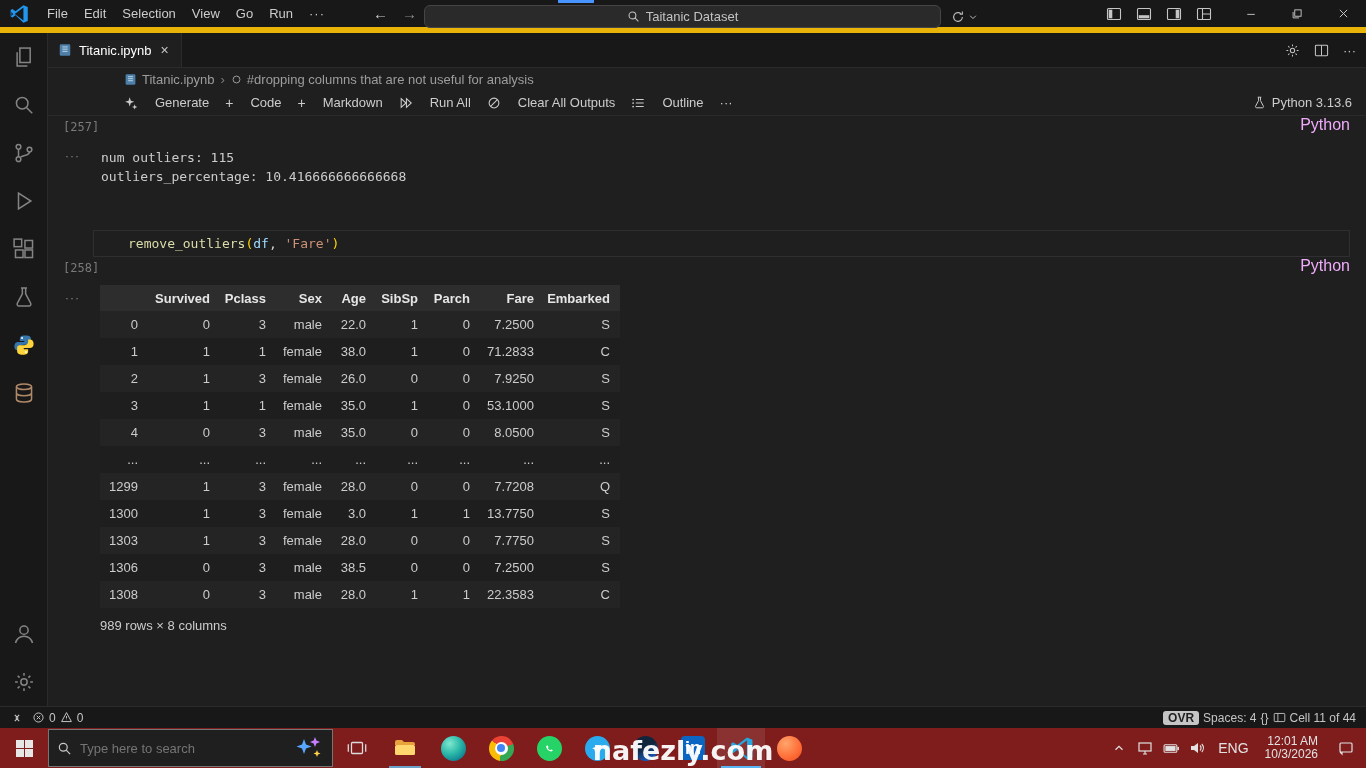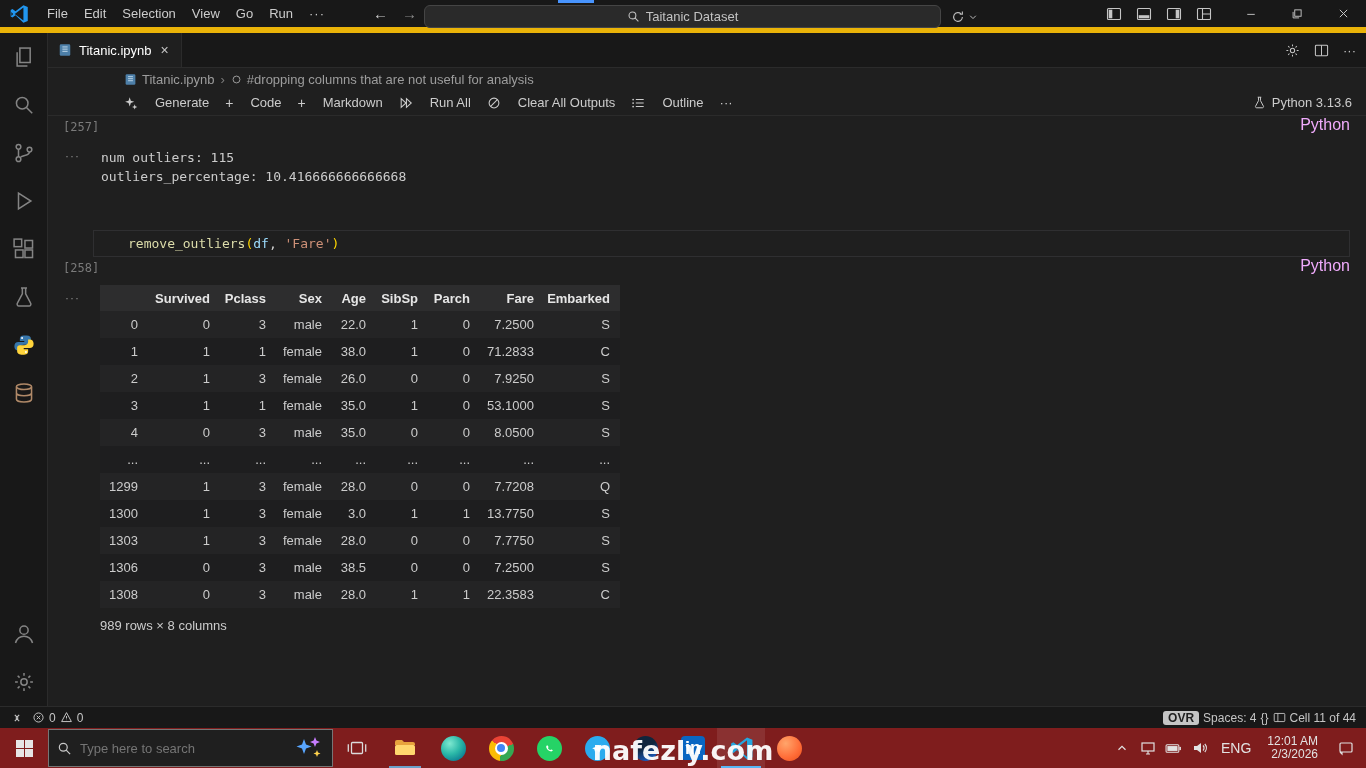--- a/index.html
+++ b/index.html
@@ -627,21 +627,21 @@
         </div>
       <div class="tray-ic">
           <svg width="16" height="16" viewBox="0 0 16 16" fill="none" stroke="currentColor" stroke-width="1.2">
             <path d="M2 6v4h3l4 3V3L5 6z" fill="currentColor" stroke="none"></path>
             <path d="M11 5.5a3.5 3.5 0 0 1 0 5M12.8 4a6 6 0 0 1 0 8"></path>
           </svg>
         </div>
       <div class="tray-lang">ENG</div>
       <div class="tray-clock">
         <div>12:01 AM</div>
-        <div>2/3/2026</div>
+        <div>10/3/2026</div>
       </div>
       <div class="tray-ac">
           <svg width="16" height="16" viewBox="0 0 16 16" fill="none" stroke="currentColor" stroke-width="1.2">
             <rect x="2" y="3" width="12" height="9" rx="1"></rect>
             <path d="M2 12l2 2v-2"></path>
           </svg>
         </div>
     </div>
   </div>
 

